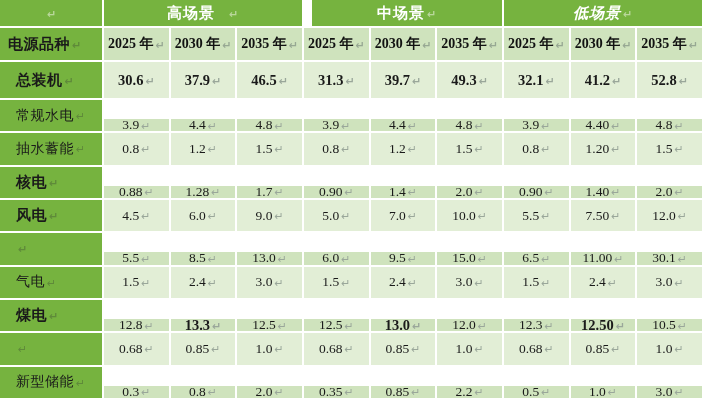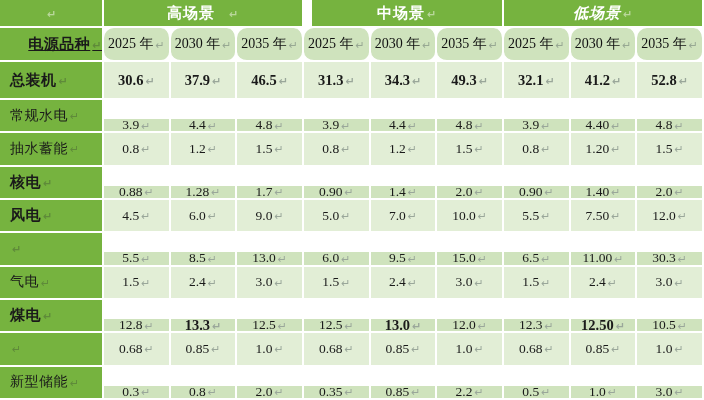--- a/index.html
+++ b/index.html
@@ -39,34 +39,33 @@
     color: #ffffff;
     font-size: 15px;
     font-weight: bold;
     letter-spacing: 1px;
   }
   .hdr-top.blank { background: #76b33f; }
   .lbl {
     background: #76b33f;
     color: #1a1a1a;
     font-size: 14px;
-    padding-left: 10px;
+    padding-left: 16px;
     justify-content: flex-start;
     letter-spacing: 0.5px;
   }
   .lbl.bold { font-weight: bold; font-size: 15px; }
-  .lbl.center { justify-content: flex-end; padding-left: 0; text-decoration: underline; }
+  .lbl.center { justify-content: flex-start; padding-left: 8px; }
 
   
   .yr {
     background: #cfe3bd;
     color: #111111;
     font-size: 14px;
-    font-weight: normal;
-    border-radius: 10px;
+    font-weight: bold;
   }
   
   .d-light { background: #e2eed6; color: #1a1a1a; }
   .d-dark  { background: #cfe3bd; color: #1a1a1a; margin-top: 19px; }
   .val { font-size: 13.5px; }
   .val.b { font-weight: bold; font-size: 14.5px; }
 
   
   .pil {
     color: #9aa79a;
@@ -152,21 +151,21 @@
     </div>
     <div class="cell d-light val b">
       <span>46.5</span>
       <span class="pil">↵</span>
     </div>
     <div class="cell d-light val b">
       <span>31.3</span>
       <span class="pil">↵</span>
     </div>
     <div class="cell d-light val b">
-      <span>34.3</span>
+      <span>39.7</span>
       <span class="pil">↵</span>
     </div>
     <div class="cell d-light val b">
       <span>49.3</span>
       <span class="pil">↵</span>
     </div>
     <div class="cell d-light val b">
       <span>32.1</span>
       <span class="pil">↵</span>
     </div>
@@ -367,21 +366,21 @@
     </div>
     <div class="cell d-dark val">
       <span>6.5</span>
       <span class="pil">↵</span>
     </div>
     <div class="cell d-dark val">
       <span>11.00</span>
       <span class="pil">↵</span>
     </div>
     <div class="cell d-dark val">
-      <span>30.3</span>
+      <span>30.1</span>
       <span class="pil">↵</span>
     </div>
     <div class="cell lbl">
       <span>气电</span>
       <span class="pil">↵</span>
     </div>
     <div class="cell d-light val">
       <span>1.5</span>
       <span class="pil">↵</span>
     </div>

